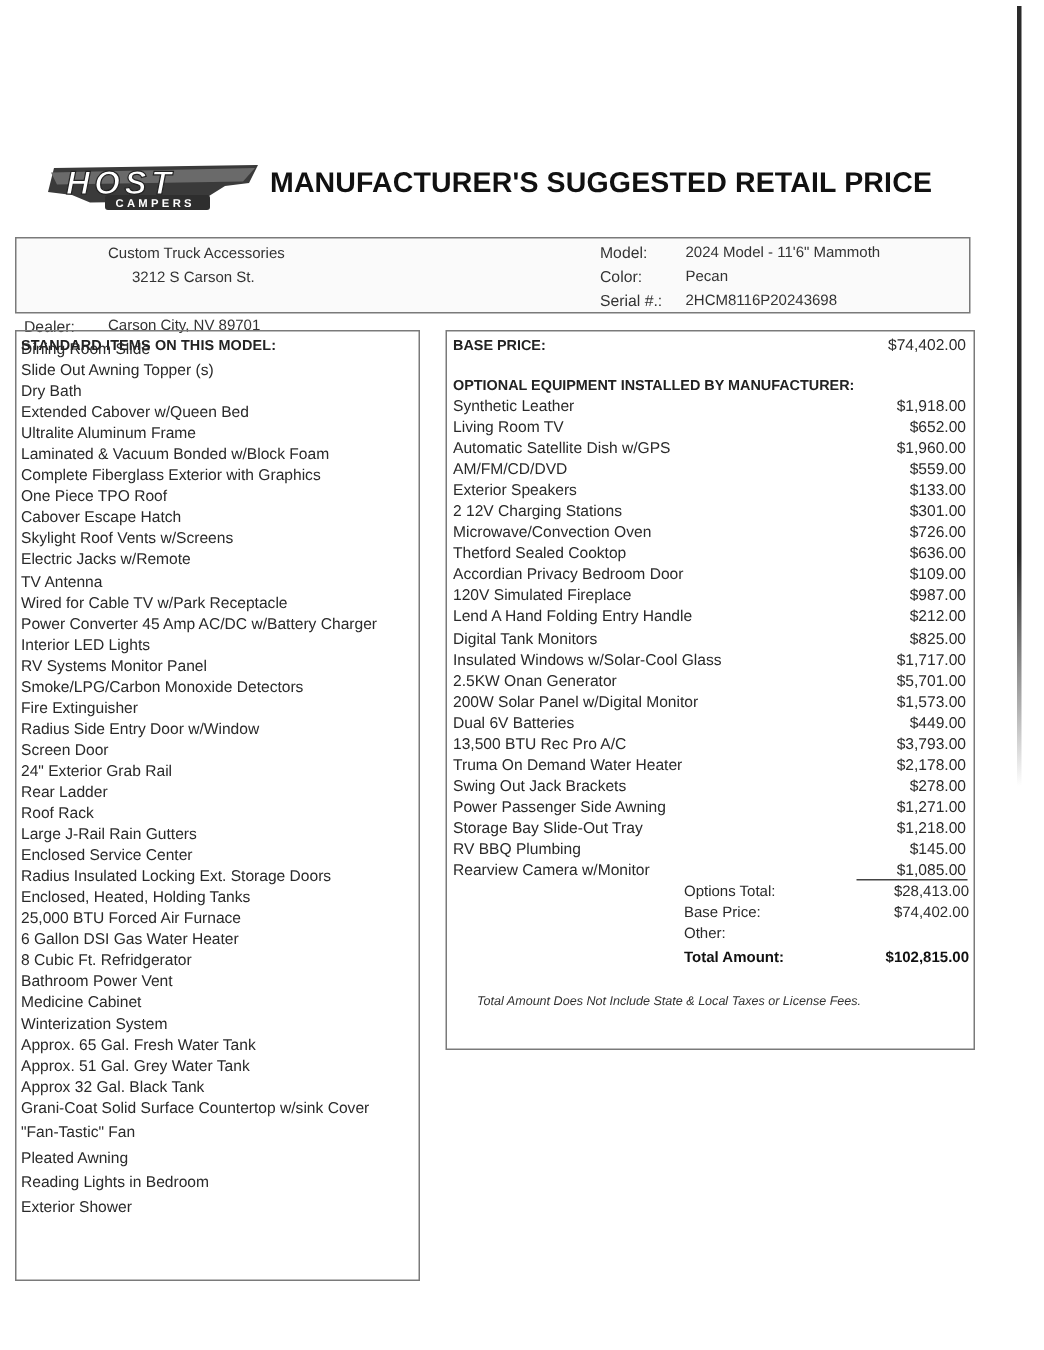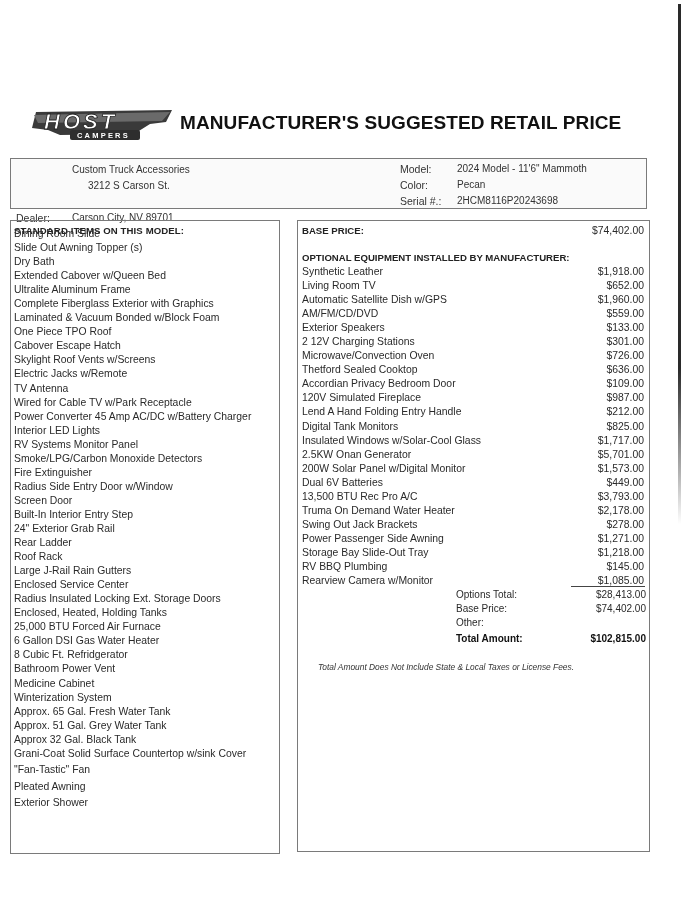--- a/index.html
+++ b/index.html
@@ -29,21 +29,21 @@
     .std-box {
       position: absolute; left: 10px; top: 220px; width: 270px; height: 634px;
       border: 1.5px solid #7a7a7a; box-sizing: border-box;
     }
     .std-header { position: absolute; left: 3px; top: 4px; font-size: 9.6px; font-weight: bold; color: #222; letter-spacing: 0.1px; white-space: nowrap; }
     .std-list { position: absolute; left: 3px; top: 6px; margin: 0; padding: 0; list-style: none; }
     .std-list li { font-size: 10.4px; height: 14.05px; line-height: 14px; color: #2a2a2a; white-space: nowrap; }
     .std-list li.wide { height: 16.8px; line-height: 17px; }
 
     .opt-box {
-      position: absolute; left: 297px; top: 220px; width: 353px; height: 632px;
+      position: absolute; left: 297px; top: 220px; width: 353px; height: 480px;
       border: 1.5px solid #7a7a7a; box-sizing: border-box;
     }
     .base-row { position: absolute; left: 4px; top: 4px; right: 5px; font-size: 9.6px; }
     .base-row .l { font-weight: bold; color: #222; }
     .base-row .r { position: absolute; right: 0; top: 0; font-size: 10.4px; color: #2a2a2a; }
     .opt-header { position: absolute; left: 4px; top: 31px; font-size: 9.6px; font-weight: bold; color: #222; white-space: nowrap; }
     .opt-list { position: absolute; left: 4px; top: 44px; right: 5px; margin: 0; padding: 0; list-style: none; }
     .opt-list li { position: relative; height: 14.05px; line-height: 14px; font-size: 10.4px; color: #2a2a2a; white-space: nowrap; }
     .opt-list li .price { position: absolute; right: 0; top: 0; }
     .sum-rule { position: absolute; left: 273px; top: 365px; width: 74px; height: 1px; background: #444; }
@@ -85,55 +85,55 @@
 </div>
 
 <div class="std-box">
   <div class="std-header">STANDARD ITEMS ON THIS MODEL:</div>
   <ul class="std-list">
     <li>Dining Room Slide</li>
     <li>Slide Out Awning Topper (s)</li>
     <li>Dry Bath</li>
     <li>Extended Cabover w/Queen Bed</li>
     <li>Ultralite Aluminum Frame</li>
+    <li>Laminated &amp; Vacuum Bonded w/Block Foam</li>
     <li>Complete Fiberglass Exterior with Graphics</li>
-    <li>Laminated &amp; Vacuum Bonded w/Block Foam</li>
     <li>One Piece TPO Roof</li>
     <li>Cabover Escape Hatch</li>
     <li>Skylight Roof Vents w/Screens</li>
     <li>Electric Jacks w/Remote</li>
     <li>TV Antenna</li>
     <li>Wired for Cable TV w/Park Receptacle</li>
     <li>Power Converter 45 Amp AC/DC w/Battery Charger</li>
     <li>Interior LED Lights</li>
     <li>RV Systems Monitor Panel</li>
     <li>Smoke/LPG/Carbon Monoxide Detectors</li>
     <li>Fire Extinguisher</li>
     <li>Radius Side Entry Door w/Window</li>
     <li>Screen Door</li>
-    <li>Built-In Interior Entry Step</li>
     <li>24" Exterior Grab Rail</li>
     <li>Rear Ladder</li>
     <li>Roof Rack</li>
     <li>Large J-Rail Rain Gutters</li>
     <li>Enclosed Service Center</li>
     <li>Radius Insulated Locking Ext. Storage Doors</li>
     <li>Enclosed, Heated, Holding Tanks</li>
     <li>25,000 BTU Forced Air Furnace</li>
     <li>6 Gallon DSI Gas Water Heater</li>
     <li>8 Cubic Ft. Refridgerator</li>
     <li>Bathroom Power Vent</li>
     <li>Medicine Cabinet</li>
     <li>Winterization System</li>
     <li>Approx. 65 Gal. Fresh Water Tank</li>
     <li>Approx. 51 Gal. Grey Water Tank</li>
     <li>Approx 32 Gal. Black Tank</li>
     <li>Grani-Coat Solid Surface Countertop w/sink Cover</li>
     <li class="wide">"Fan-Tastic" Fan</li>
     <li class="wide">Pleated Awning</li>
+    <li class="wide">Reading Lights in Bedroom</li>
     <li class="wide">Exterior Shower</li>
   </ul>
 </div>
 
 <div class="opt-box">
   <div class="base-row">
     <span class="l">BASE PRICE:</span>
     <span class="r">$74,402.00</span>
   </div>
   <div class="opt-header">OPTIONAL EQUIPMENT INSTALLED BY MANUFACTURER:</div>

